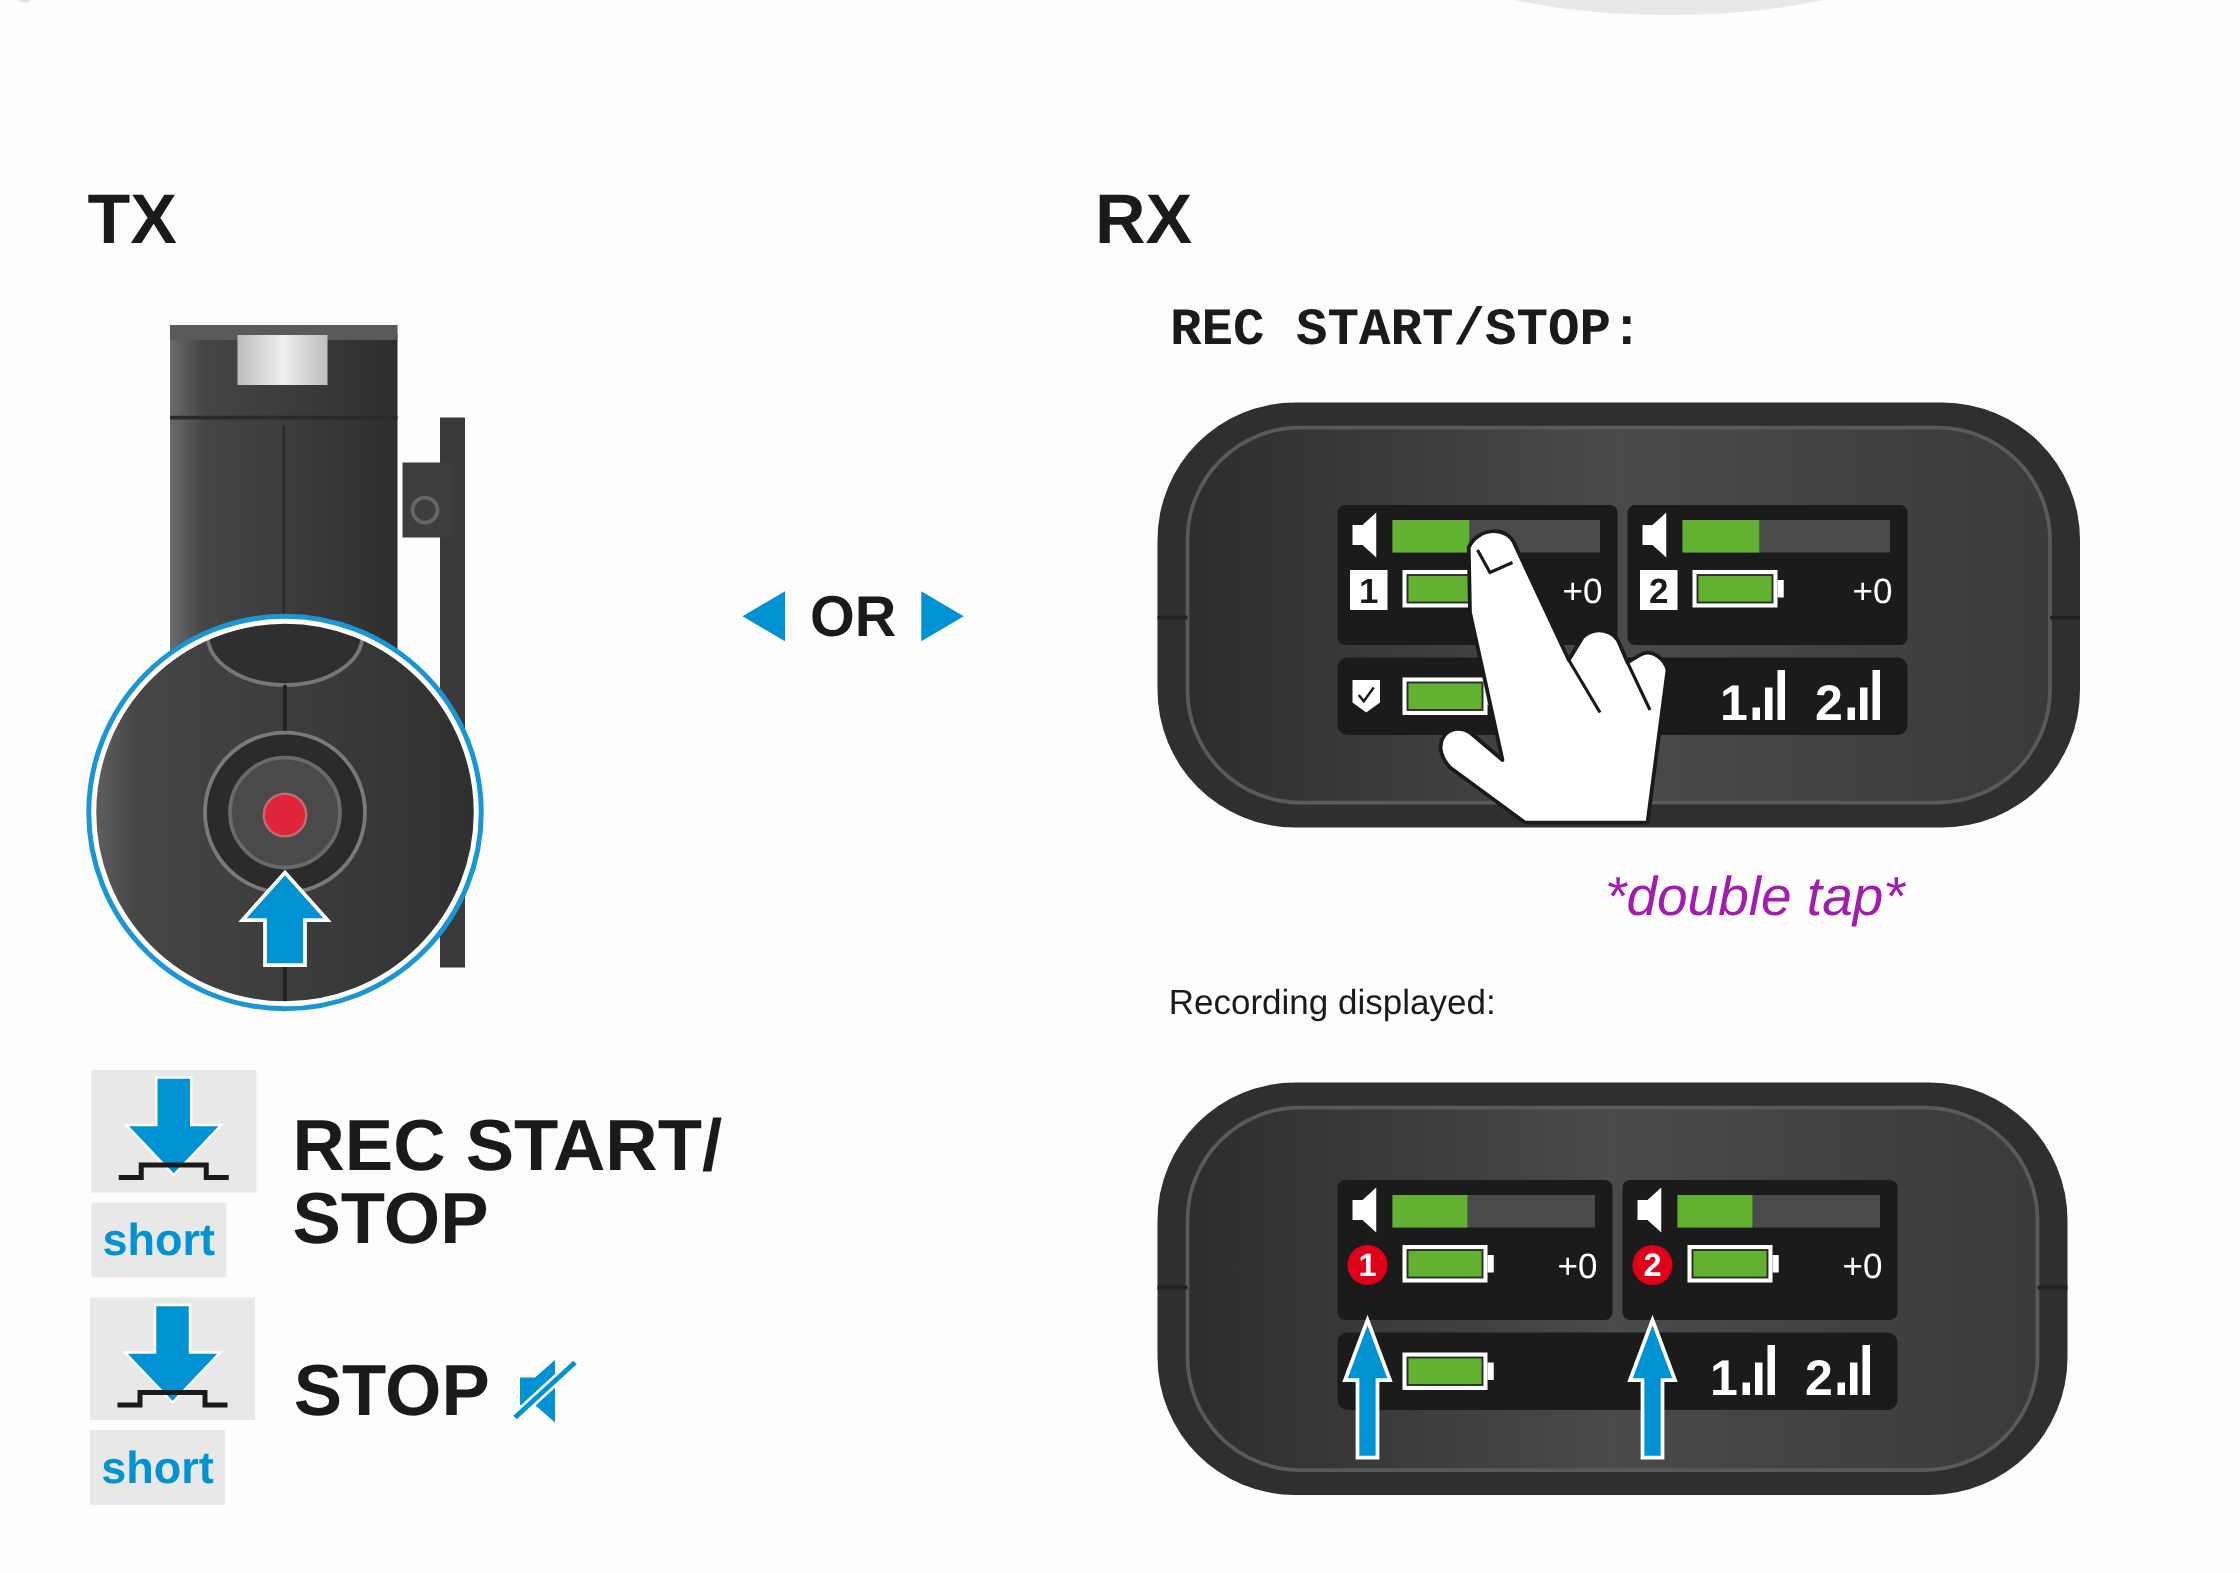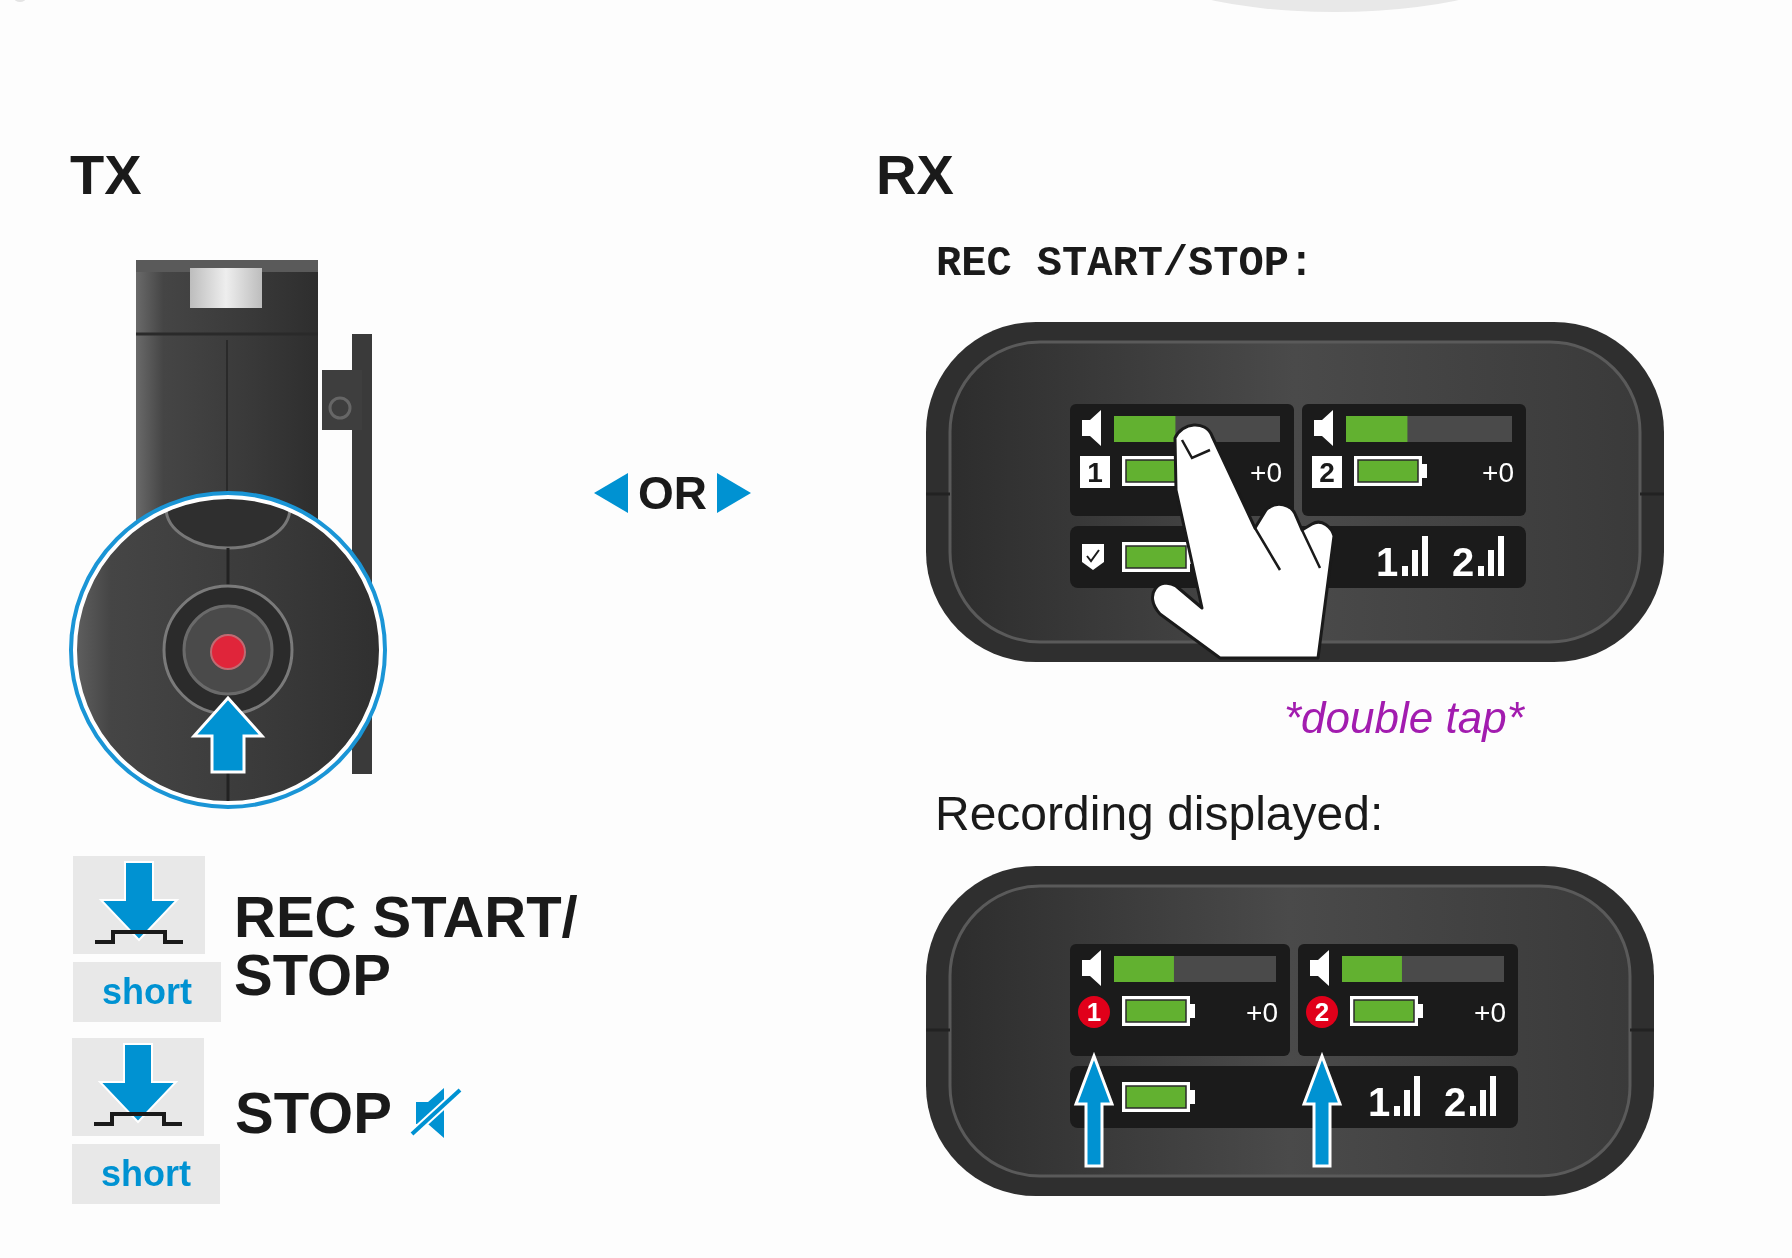--- a/index.html
+++ b/index.html
@@ -3,24 +3,24 @@
 <meta charset="utf-8">
 <style>
   html, body { margin:0; padding:0; }
   body { width:1792px; height:1258px; background:#fdfdfd; position:relative; overflow:hidden;
          font-family:"Liberation Sans", "DejaVu Sans", sans-serif; color:#1a1a1a; }
   .abs { position:absolute; }
   .top-arc { left:1120px; top:-120px; width:430px; height:132px; border-radius:50%; background:#e8e8e8; }
   .top-dot { left:14px; top:-6px; width:12px; height:8px; border-radius:50%; background:#e4e4e4; }
   .h1 { font-weight:bold; font-size:56px; letter-spacing:0px; }
   .h2 { font-weight:bold; font-size:42px; }
-  .h3 { font-size:48px; }
+  .h3 { font-size:28px; }
   .label-big { font-weight:bold; font-size:58px; line-height:58px; }
   .btn-icon-box { background:#e8e8e8; width:132px; height:98px; }
-  .btn-label-box { background:#e8e8e8; width:148px; height:60px; display:flex; align-items:center; justify-content:center;
+  .btn-label-box { background:#e8e8e8; width:108px; height:60px; display:flex; align-items:center; justify-content:center;
                    font-weight:bold; font-size:36px; color:#0092d2; }
   .or-text { font-weight:bold; font-size:46px; }
   .tap-text { font-style:italic; font-size:44px; color:#a21caf; }
   .screen-text { fill:#ffffff; font-family:"Liberation Sans", sans-serif; }
 </style>
 </head>
 <body>
 
 <div class="abs top-arc"></div>
 <div class="abs top-dot"></div>
@@ -94,21 +94,21 @@
     <path d="M8 16 L20 16 L36 2 L36 52 L20 38 L8 38 Z" fill="#0092d2"></path>
     <line x1="4" y1="48" x2="52" y2="4" stroke="#fff" stroke-width="8"></line>
     <line x1="4" y1="48" x2="52" y2="4" stroke="#0092d2" stroke-width="4"></line>
   </svg>
 </div>
 
 <div class="abs" style="left:592px; top:466px; display:flex; align-items:center;">
   <svg width="38" height="44" viewBox="0 0 38 44">
       <path d="M2 22 L36 2 L36 42 Z" fill="#0092d2"></path>
     </svg>
-  <span class="or-text" style="margin:0 8px;">OR</span>
+  <span class="or-text" style="margin:0 18px;">OR</span>
   <svg width="38" height="44" viewBox="0 0 38 44">
       <path d="M36 22 L2 2 L2 42 Z" fill="#0092d2"></path>
     </svg>
 </div>
 
 <div class="abs h1" style="left:876px; top:142px;">RX</div>
 <div class="abs h2" style="left:936px; top:240px;font-family:Liberation Mono, monospace;">REC START/STOP:</div>
 
 <svg class="abs" id="rx1" style="left:920px; top:318px;" width="750" height="350" viewBox="0 0 750 350">
     <defs>

